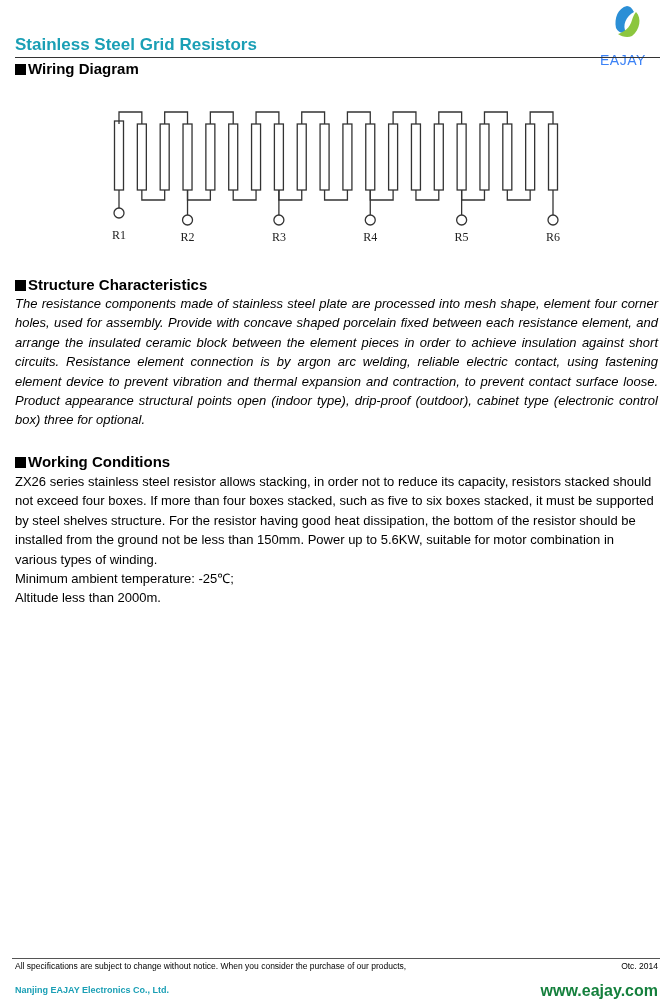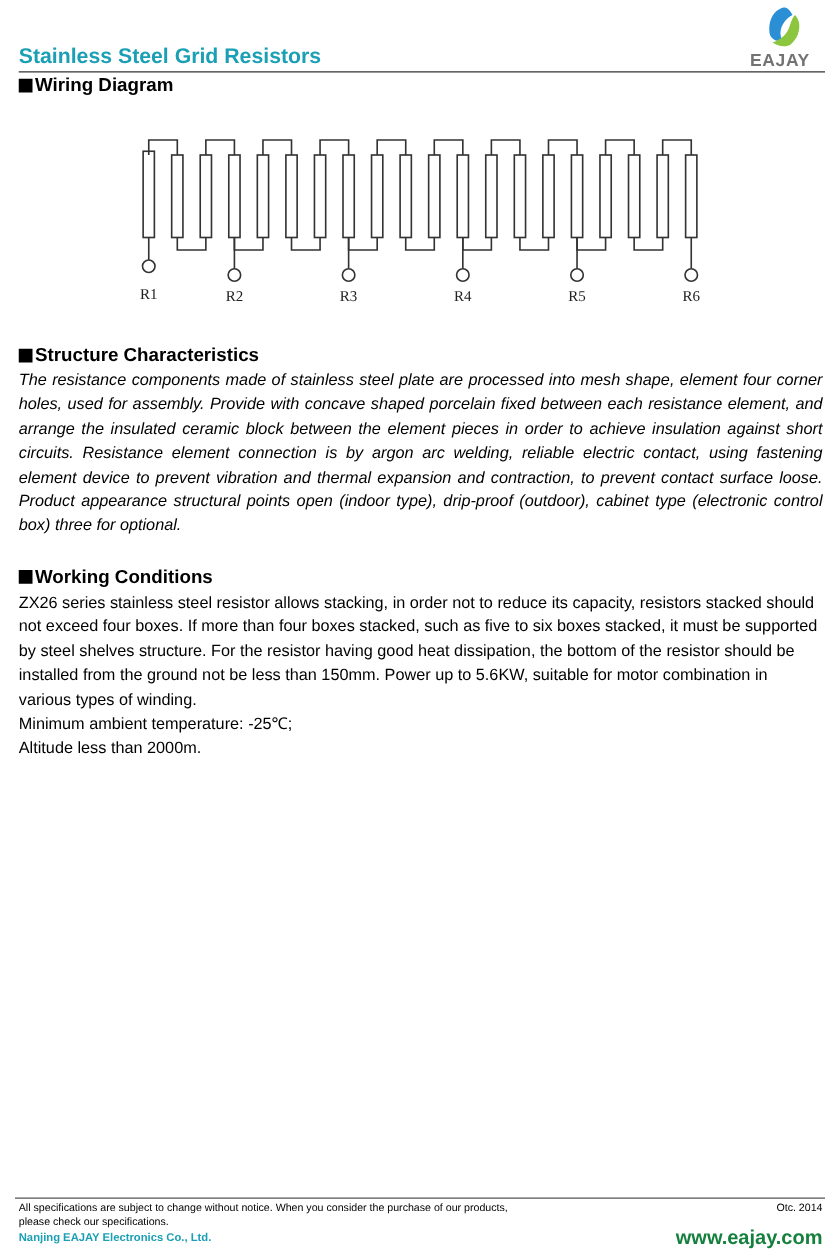--- a/index.html
+++ b/index.html
@@ -1,19 +1,19 @@
 <!DOCTYPE html>
 <html><head>
 <meta charset="utf-8">
 <style>
   html, body { margin:0; padding:0; background:#ffffff; }
   body { width:670px; height:1000px; position:relative; overflow:hidden; font-family:"Liberation Sans", sans-serif; color:#000; }
   .title { position:absolute; left:15px; top:35px; font-size:17px; font-weight:bold; color:#1a9fb5; letter-spacing:0; }
   .logo { position:absolute; left:596px; top:2px; width:62px; height:52px; }
-  .logo-text { position:absolute; left:600px; top:40px; font-size:14px; color:#737373; font-weight:bold; letter-spacing:0.5px; }
+  .logo-text { position:absolute; left:600px; top:52px; font-size:14px; color:#3b82f6; font-weight:normal; letter-spacing:0.5px; }
   .header-rule { position:absolute; left:15px; top:57px; width:645px; height:1px; background:#333; }
   .section-heading { position:absolute; left:15px; font-size:15px; font-weight:bold; }
   .section-heading .sq { display:inline-block; width:11px; height:11px; background:#000; margin-right:2px; vertical-align:-1px; }
   .para { position:absolute; left:15px; width:643px; font-size:13px; line-height:19.4px; text-align:justify; }
   .para p { margin:0; }
   .lines { position:absolute; left:15px; font-size:13px; line-height:19.4px; }
   .lines div { white-space:nowrap; }
   .diagram { position:absolute; left:0; top:0; width:670px; height:260px; }
   .footer-rule { position:absolute; left:12px; top:958px; width:648px; height:1px; background:#555; }
   .footer-note { position:absolute; left:15px; top:961px; font-size:8.5px; line-height:11px; color:#000; }
@@ -105,17 +105,16 @@
     <p>ZX26 series stainless steel resistor allows stacking, in order not to reduce its capacity, resistors stacked should not exceed four boxes. If more than four boxes stacked, such as five to six boxes stacked, it must be supported by steel shelves structure. For the resistor having good heat dissipation, the bottom of the resistor should be installed from the ground not be less than 150mm. Power up to 5.6KW, suitable for motor combination in various types of winding.</p>
   </div>
 <div class="lines" style="top:569px;">
   <div>Minimum ambient temperature: -25℃;</div>
   <div>Altitude less than 2000m.</div>
 </div>
 
 <div class="footer-rule"></div>
 <div class="footer-note">
   <div>All specifications are subject to change without notice. When you consider the purchase of our products,</div>
-  <div>please check our specifications.</div>
 </div>
 <div class="footer-date">Otc. 2014</div>
 <div class="footer-company">Nanjing EAJAY Electronics Co., Ltd.</div>
 <div class="footer-url">www.eajay.com</div>
 
 </body></html>

